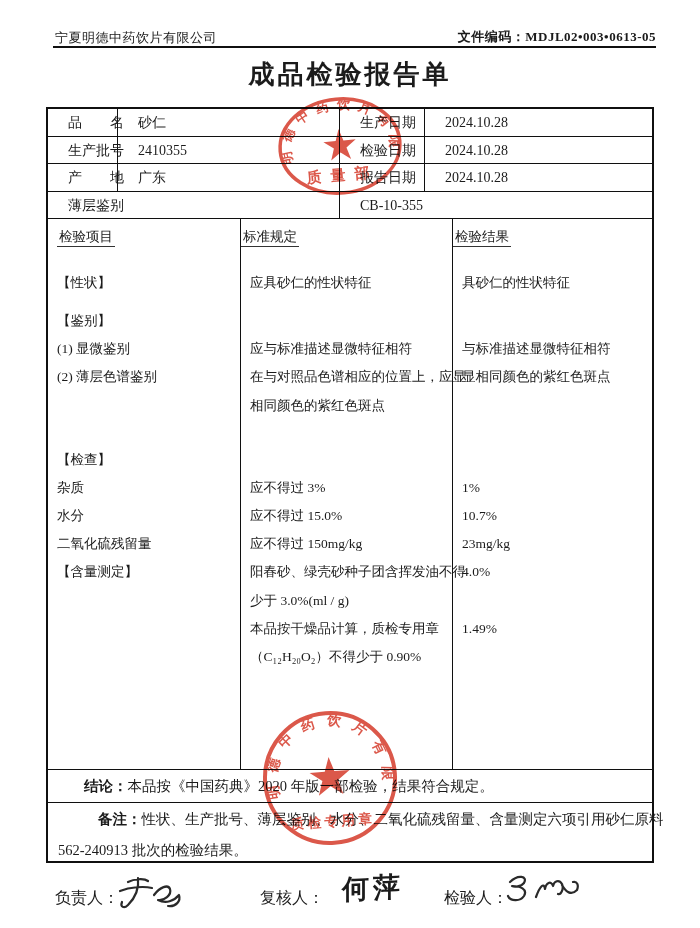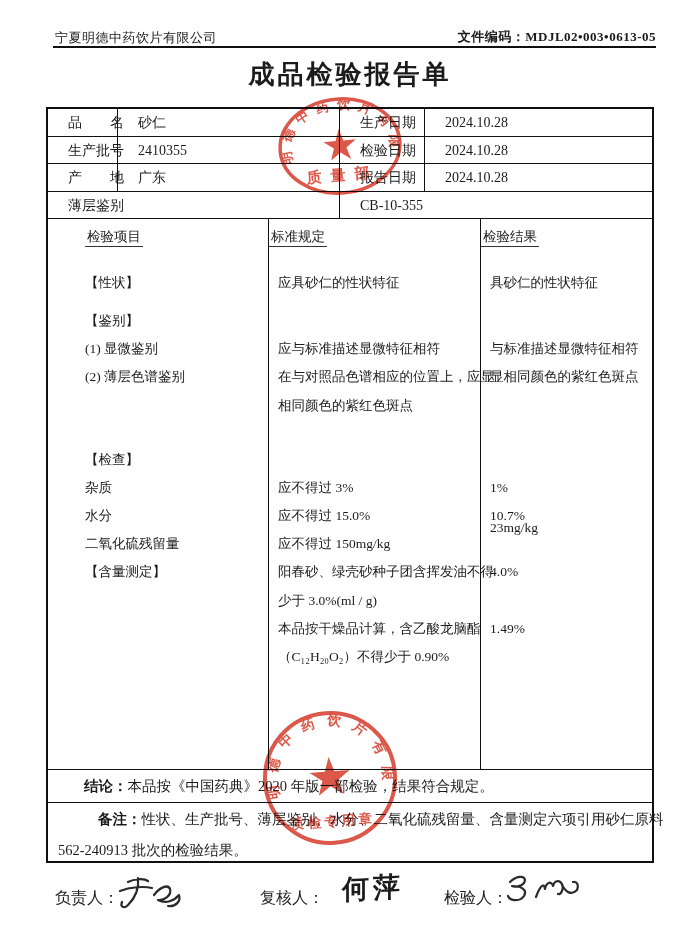--- a/index.html
+++ b/index.html
@@ -14,21 +14,21 @@
   
   .report-table{left:46px;top:107px;width:608px;height:756px;border:2px solid #101010;box-sizing:border-box;}
   .info-grid{display:grid;grid-template-columns:70px 222px 85px 227px;}
   .info-grid .cell{height:27.5px;line-height:27.5px;font-size:14px;padding:0 20px;box-sizing:border-box;
                    border-right:1px solid #101010;border-bottom:1px solid #101010;white-space:nowrap;overflow:visible;}
   .info-grid .noright{border-right:none;}
   .span2a{grid-column:1/3;}
   .span2b{grid-column:3/5;}
   
   .results{position:relative;height:550px;border-bottom:1px solid #101010;font-size:13.5px;}
-  .rescol{position:absolute;top:0;height:100%;box-sizing:border-box;margin-left:28px;}
+  .rescol{position:absolute;top:0;height:100%;box-sizing:border-box;}
   .col1{left:0;width:193px;border-right:1px solid #101010;}
   .col2{left:193px;width:212px;border-right:1px solid #101010;}
   .col3{left:405px;width:199px;}
   .rline{position:absolute;left:9px;white-space:nowrap;line-height:18px;}
   .chead{position:absolute;top:9px;left:0;width:100%;text-align:left;}
   .chead span{border-bottom:1px solid #333;padding:0 2px 2px 2px;}
   .chead-left{position:absolute;top:9px;left:9px;}
   .chead-left span{border-bottom:1px solid #333;padding:0 2px 2px 2px;}
   
   .concl{height:33px;line-height:32px;border-bottom:1px solid #101010;font-size:14.5px;padding-left:36px;box-sizing:border-box;white-space:nowrap;}
@@ -92,31 +92,31 @@
       <div class="chead"><span>标准规定</span></div>
       <div class="rline" style="top:55px">应具砂仁的性状特征</div>
       <div class="rline" style="top:121px">应与标准描述显微特征相符</div>
       <div class="rline" style="top:149px">在与对照品色谱相应的位置上，应显</div>
       <div class="rline" style="top:178px">相同颜色的紫红色斑点</div>
       <div class="rline" style="top:260px">应不得过 3%</div>
       <div class="rline" style="top:288px">应不得过 15.0%</div>
       <div class="rline" style="top:316px">应不得过 150mg/kg</div>
       <div class="rline" style="top:344px">阳春砂、绿壳砂种子团含挥发油不得</div>
       <div class="rline" style="top:373px">少于 3.0%(ml / g)</div>
-      <div class="rline" style="top:401px">本品按干燥品计算，含乙酸龙脑酯</div>
+      <div class="rline" style="top:401px">本品按干燥品计算，质检专用章</div>
       <div class="rline" style="top:429px">（C₁₂H₂₀O₂）不得少于 0.90%</div>
     </div>
     <div class="rescol col3">
       <div class="chead"><span>检验结果</span></div>
       <div class="rline" style="top:55px">具砂仁的性状特征</div>
       <div class="rline" style="top:121px">与标准描述显微特征相符</div>
       <div class="rline" style="top:149px">显相同颜色的紫红色斑点</div>
       <div class="rline" style="top:260px">1%</div>
       <div class="rline" style="top:288px">10.7%</div>
-      <div class="rline" style="top:300px">23mg/kg</div>
+      <div class="rline" style="top:316px">23mg/kg</div>
       <div class="rline" style="top:344px">4.0%</div>
       <div class="rline" style="top:401px">1.49%</div>
     </div>
   </div>
 
   <div class="concl">
     <span class="blab">结论：</span><span>本品按《中国药典》2020 年版一部检验，结果符合规定。</span>
   </div>
 
   <div class="remark">

